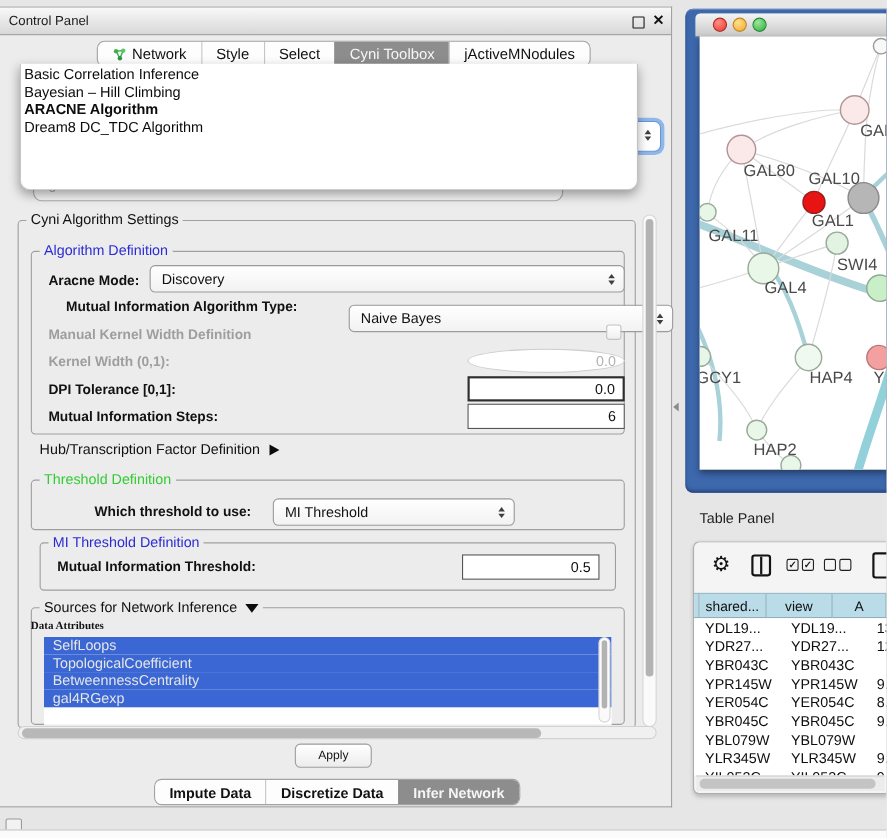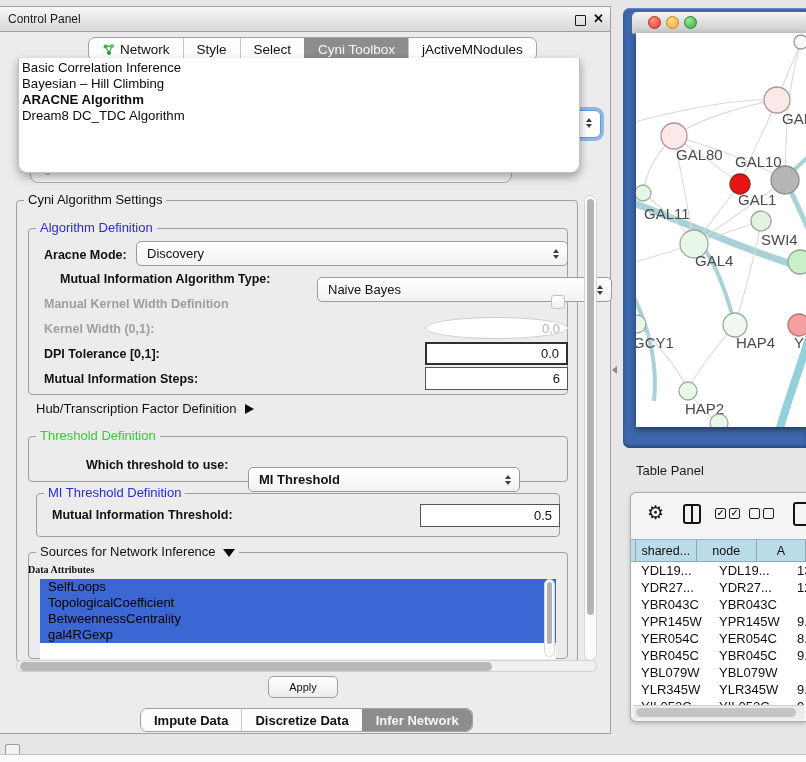--- a/index.html
+++ b/index.html
@@ -65,21 +65,21 @@
       background:linear-gradient(#ffffff,#efefef);box-sizing:border-box;}
 
   .tri-right{display:inline-block;width:0;height:0;border-top:5.5px solid transparent;
              border-bottom:5.5px solid transparent;border-left:9px solid #0c0c0c;margin-left:9px;vertical-align:-1px;}
   .tri-down{display:inline-block;width:0;height:0;border-left:6px solid transparent;
             border-right:6px solid transparent;border-top:8px solid #0c0c0c;margin-left:7px;vertical-align:-1px;}
 
   
   .attr-list{position:absolute;left:40px;top:572px;width:516px;height:80px;background:#fff;overflow:hidden;}
   .attr-item{height:16px;line-height:16px;font-size:13px;padding-left:8px;color:#111;}
-  .attr-item.selected{background:#3a67d3;color:#000000;}
+  .attr-item.selected{background:#3a67d3;color:#e5e5e5;}
   .vscroll{position:absolute;background:#fafafa;border:1px solid #d6d6d6;border-radius:7px;box-sizing:border-box;}
   .vthumb{position:absolute;left:2px;right:2px;background:#b3b3b3;border-radius:6px;}
   .hscroll{position:absolute;background:#f0f0f0;border:1px solid #d2d2d2;border-radius:7px;box-sizing:border-box;}
   .hthumb{position:absolute;top:1px;height:9px;background:#b8b8b8;border-radius:5px;}
 
   .apply-btn{position:absolute;left:268px;top:669px;width:70px;height:22px;
              background:linear-gradient(#ffffff,#ececec);border:1px solid #9e9e9e;border-radius:5px;
              font-size:11px;color:#111;display:flex;align-items:center;justify-content:center;box-sizing:border-box;}
 
   
@@ -216,32 +216,32 @@
     <div class="field mid" style="left:425px;top:360px;width:143px;height:23px;">6</div>
 
     <span class="lbl plain" style="left:36px;top:394px;">
       <span>Hub/Transcription Factor Definition</span><span class="tri-right"></span>
     </span>
 
     <div class="group" style="left:28px;top:429px;width:540px;height:46px;"></div>
     <span class="gtitle" style="left:36px;top:422px;color:#33cc33;">Threshold Definition</span>
 
     <span class="lbl" style="left:86px;top:451px;">Which threshold to use:</span>
-    <div class="combo" style="left:248px;top:460px;width:272px;height:25px;font-weight:bold;">
+    <div class="combo" style="left:248px;top:446px;width:220px;height:25px;">
       <span>MI Threshold</span>
       <span class="arrows">
           <span class="tri-up"></span>
           <span class="tri-dn"></span>
         </span>
     </div>
 
     <div class="group" style="left:36px;top:486px;width:524px;height:44px;"></div>
     <span class="gtitle" style="left:44px;top:479px;color:#2b2bd5;">MI Threshold Definition</span>
     <span class="lbl" style="left:52px;top:501px;">Mutual Information Threshold:</span>
-    <div class="field mid" style="left:420px;top:497px;width:140px;height:23px;">0.5</div>
+    <div class="field mid" style="left:420px;top:497px;width:125px;height:23px;">0.5</div>
 
     <div class="group" style="left:28px;top:545px;width:540px;height:107px;"></div>
     <span class="gtitle" style="left:36px;top:538px;">
       <span>Sources for Network Inference</span><span class="tri-down"></span>
     </span>
     <span class="lbl" style="left:28px;top:557px;font-size:10px;font-family:Liberation Serif, serif;">Data Attributes</span>
     <div class="attr-list" id="attr-list">
         <div class="attr-item selected">SelfLoops</div>
         <div class="attr-item selected">TopologicalCoefficient</div>
         <div class="attr-item selected">BetweennessCentrality</div>
@@ -347,21 +347,21 @@
       <span class="col-icon"></span>
       <span class="cbx" style="left:84px;top:15px;">✓</span>
       <span class="cbx" style="left:98px;top:15px;">✓</span>
       <span class="cbx" style="left:118px;top:15px;"></span>
       <span class="cbx" style="left:132px;top:15px;"></span>
       <span class="page-icon"></span>
     </div>
     <div class="tp-header" id="tp-header">
         <div class="th" style="width: 6px;"></div>
         <div class="th" style="width: 74px;">shared...</div>
-        <div class="th" style="width: 74px;">node</div>
+        <div class="th" style="width: 74px;">view</div>
         <div class="th" style="width: 60px;">A</div>
       </div>
     <div class="tp-rows" id="tp-rows">
         <div class="tr"><span style="width: 74px; padding-left: 10px;">YDL19...</span><span style="width: 74px; padding-left: 4px;">YDL19...</span><span style="width: 60px; padding-left: 4px;">13</span></div>
         <div class="tr"><span style="width: 74px; padding-left: 10px;">YDR27...</span><span style="width: 74px; padding-left: 4px;">YDR27...</span><span style="width: 60px; padding-left: 4px;">12</span></div>
         <div class="tr"><span style="width: 74px; padding-left: 10px;">YBR043C</span><span style="width: 74px; padding-left: 4px;">YBR043C</span><span style="width: 60px; padding-left: 4px;"></span></div>
         <div class="tr"><span style="width: 74px; padding-left: 10px;">YPR145W</span><span style="width: 74px; padding-left: 4px;">YPR145W</span><span style="width: 60px; padding-left: 4px;">9.</span></div>
         <div class="tr"><span style="width: 74px; padding-left: 10px;">YER054C</span><span style="width: 74px; padding-left: 4px;">YER054C</span><span style="width: 60px; padding-left: 4px;">8.</span></div>
         <div class="tr"><span style="width: 74px; padding-left: 10px;">YBR045C</span><span style="width: 74px; padding-left: 4px;">YBR045C</span><span style="width: 60px; padding-left: 4px;">9.</span></div>
         <div class="tr"><span style="width: 74px; padding-left: 10px;">YBL079W</span><span style="width: 74px; padding-left: 4px;">YBL079W</span><span style="width: 60px; padding-left: 4px;"></span></div>

